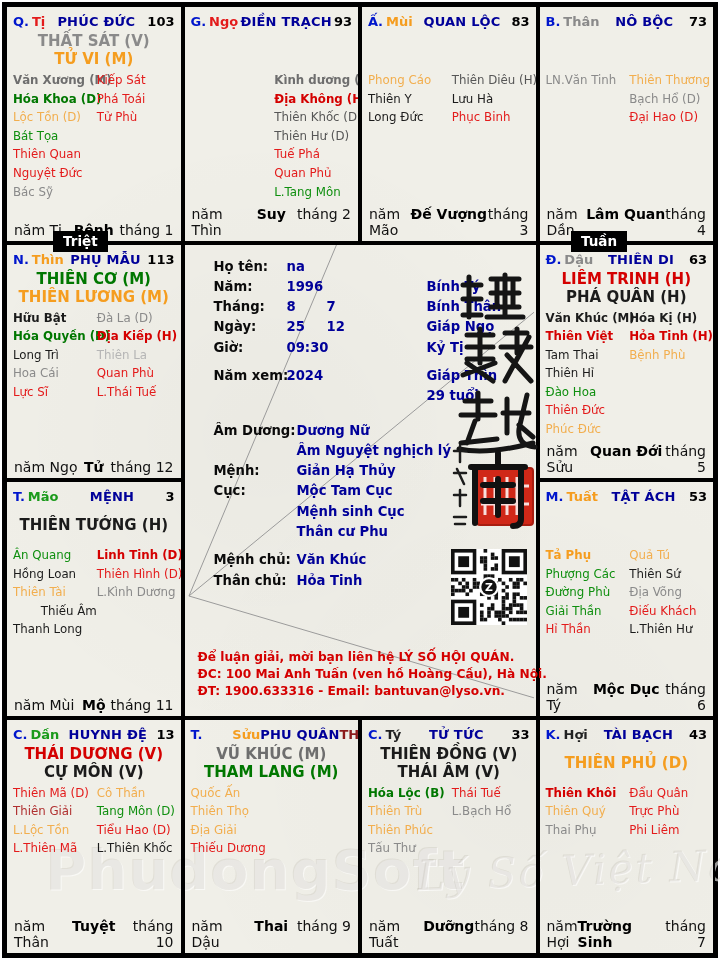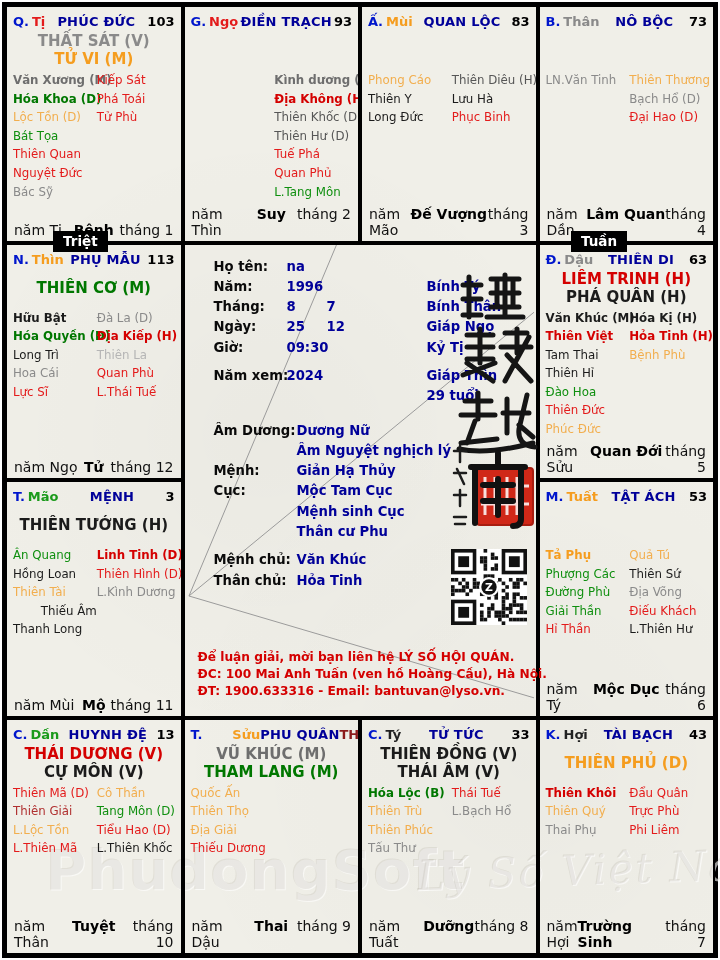--- a/index.html
+++ b/index.html
@@ -345,20 +345,21 @@
       <div class="palace">
     <div class="p-head">
       <span class="stem">N.</span>
           <span class="branch" style="color: rgb(245, 157, 31);">Thìn</span>
       <span class="pname">PHỤ MẪU</span>
 
       <span class="pnum">113</span>
     </div>
     <div class="mains">
           <div class="" style="color: rgb(0, 119, 0); font-weight: bold;">THIÊN CƠ (M)</div>
+          <div class="" style="color: rgb(245, 157, 31); font-weight: bold;">THIÊN LƯƠNG (M)</div>
         </div>
     <div class="cols">
       <div class="colL">
             <div class="st" style="color: rgb(27, 27, 27); font-weight: bold;">Hữu Bật</div>
             <div class="st" style="color: rgb(0, 119, 0); font-weight: bold;">Hóa Quyền (D)</div>
             <div class="st" style="color: rgb(27, 27, 27);">Long Trì</div>
             <div class="st" style="color: rgb(138, 138, 138);">Hoa Cái</div>
             <div class="st" style="color: rgb(227, 27, 27);">Lực Sĩ</div>
           </div>
       <div class="colR">

